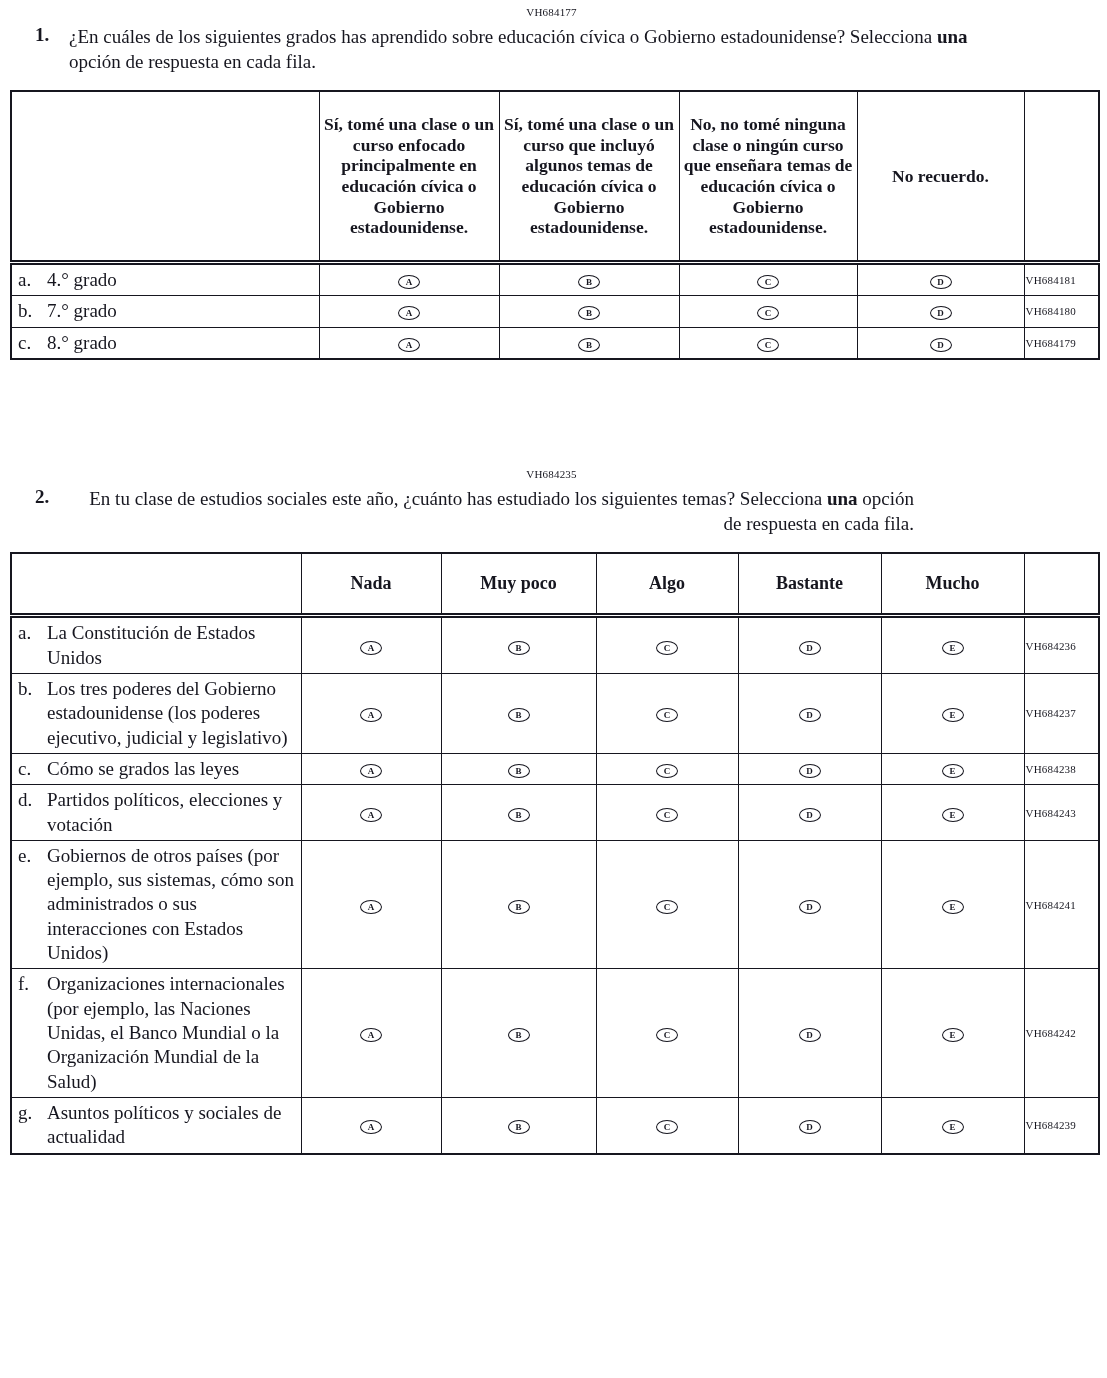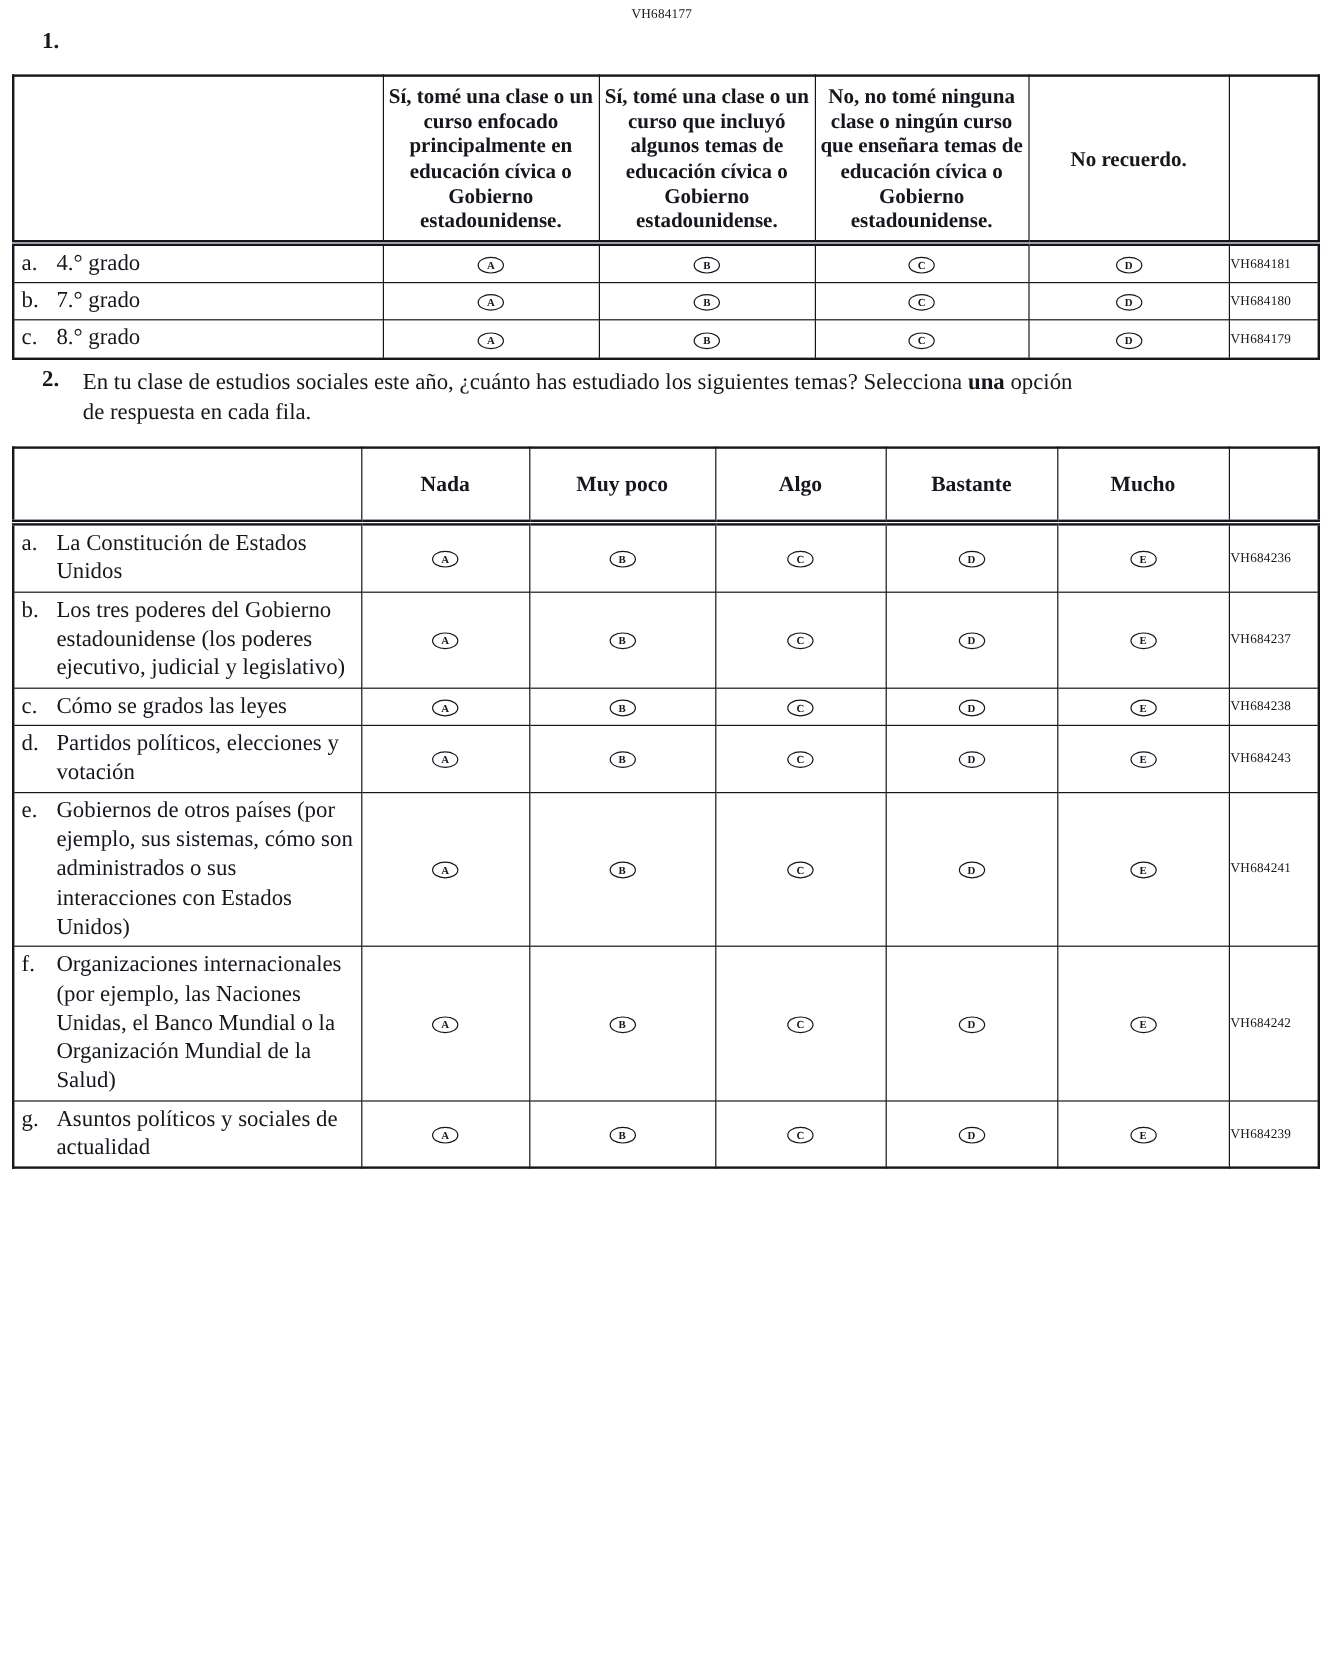--- a/index.html
+++ b/index.html
@@ -28,41 +28,41 @@
     font-weight: bold;
     font-size: 19px;
     width: 34px;
     flex: 0 0 34px;
   }
   .qtext {
     font-size: 19px;
     line-height: 1.32;
   }
   .q1 .qtext { max-width: 905px; }
-  .q2 .qtext { max-width: 845px; }
+  .q2 .qtext { max-width: 845px; text-align: right; }
   .qtext b { font-weight: bold; }
 
   table.qtable {
     border-collapse: collapse;
     width: 1088px;
     table-layout: fixed;
     margin-left: 1px;
   }
   table.qtable, table.qtable th, table.qtable td {
     border: 1.5px solid #16161f;
   }
   table.qtable { border-width: 2.5px; }
   table.qtable thead th {
     border-bottom: 5px double #16161f;
     font-weight: bold;
     text-align: center;
     vertical-align: middle;
     font-size: 17.5px;
     line-height: 1.18;
-    padding: 6px 4px;
+    padding: 22px 4px;
   }
   table.t2 thead th { font-size: 18px; padding: 19px 4px; }
 
   td.label-cell {
     padding: 3px 4px 3px 6px;
     font-size: 19px;
     line-height: 1.28;
     vertical-align: top;
   }
   .label-wrap { display: flex; }
@@ -95,20 +95,23 @@
 </style>
 </head>
 <body>
 
 <div class="page">
 
   <div class="top-code">VH684177</div>
 
   <div class="question q1">
     <span class="qnum">1.</span>
+    <div class="qtext">
+      <span>¿En cuáles de los siguientes grados has aprendido sobre educación cívica o Gobierno estadounidense? Selecciona </span><b>una</b><span> opción de respuesta en cada fila.</span>
+    </div>
   </div>
 
   <table class="qtable t1">
     <colgroup>
       <col style="width:308px">
         <col style="width:180px">
         <col style="width:180px">
         <col style="width:178px">
         <col style="width:167px">
         <col style="width:75px">
@@ -159,20 +162,21 @@
         </td>
         <td class="opt"><span class="bubble">A</span></td>
         <td class="opt"><span class="bubble">B</span></td>
         <td class="opt"><span class="bubble">C</span></td>
         <td class="opt"><span class="bubble">D</span></td>
         <td class="code-cell">VH684179</td>
       </tr>
     </tbody>
   </table>
 
+  <div class="mid-code">VH684235</div>
 
   <div class="question q2">
     <span class="qnum">2.</span>
     <div class="qtext">
       <span>En tu clase de estudios sociales este año, ¿cuánto has estudiado los siguientes temas? Selecciona </span><b>una</b><span> opción de respuesta en cada fila.</span>
     </div>
   </div>
 
   <table class="qtable t2">
     <colgroup>

